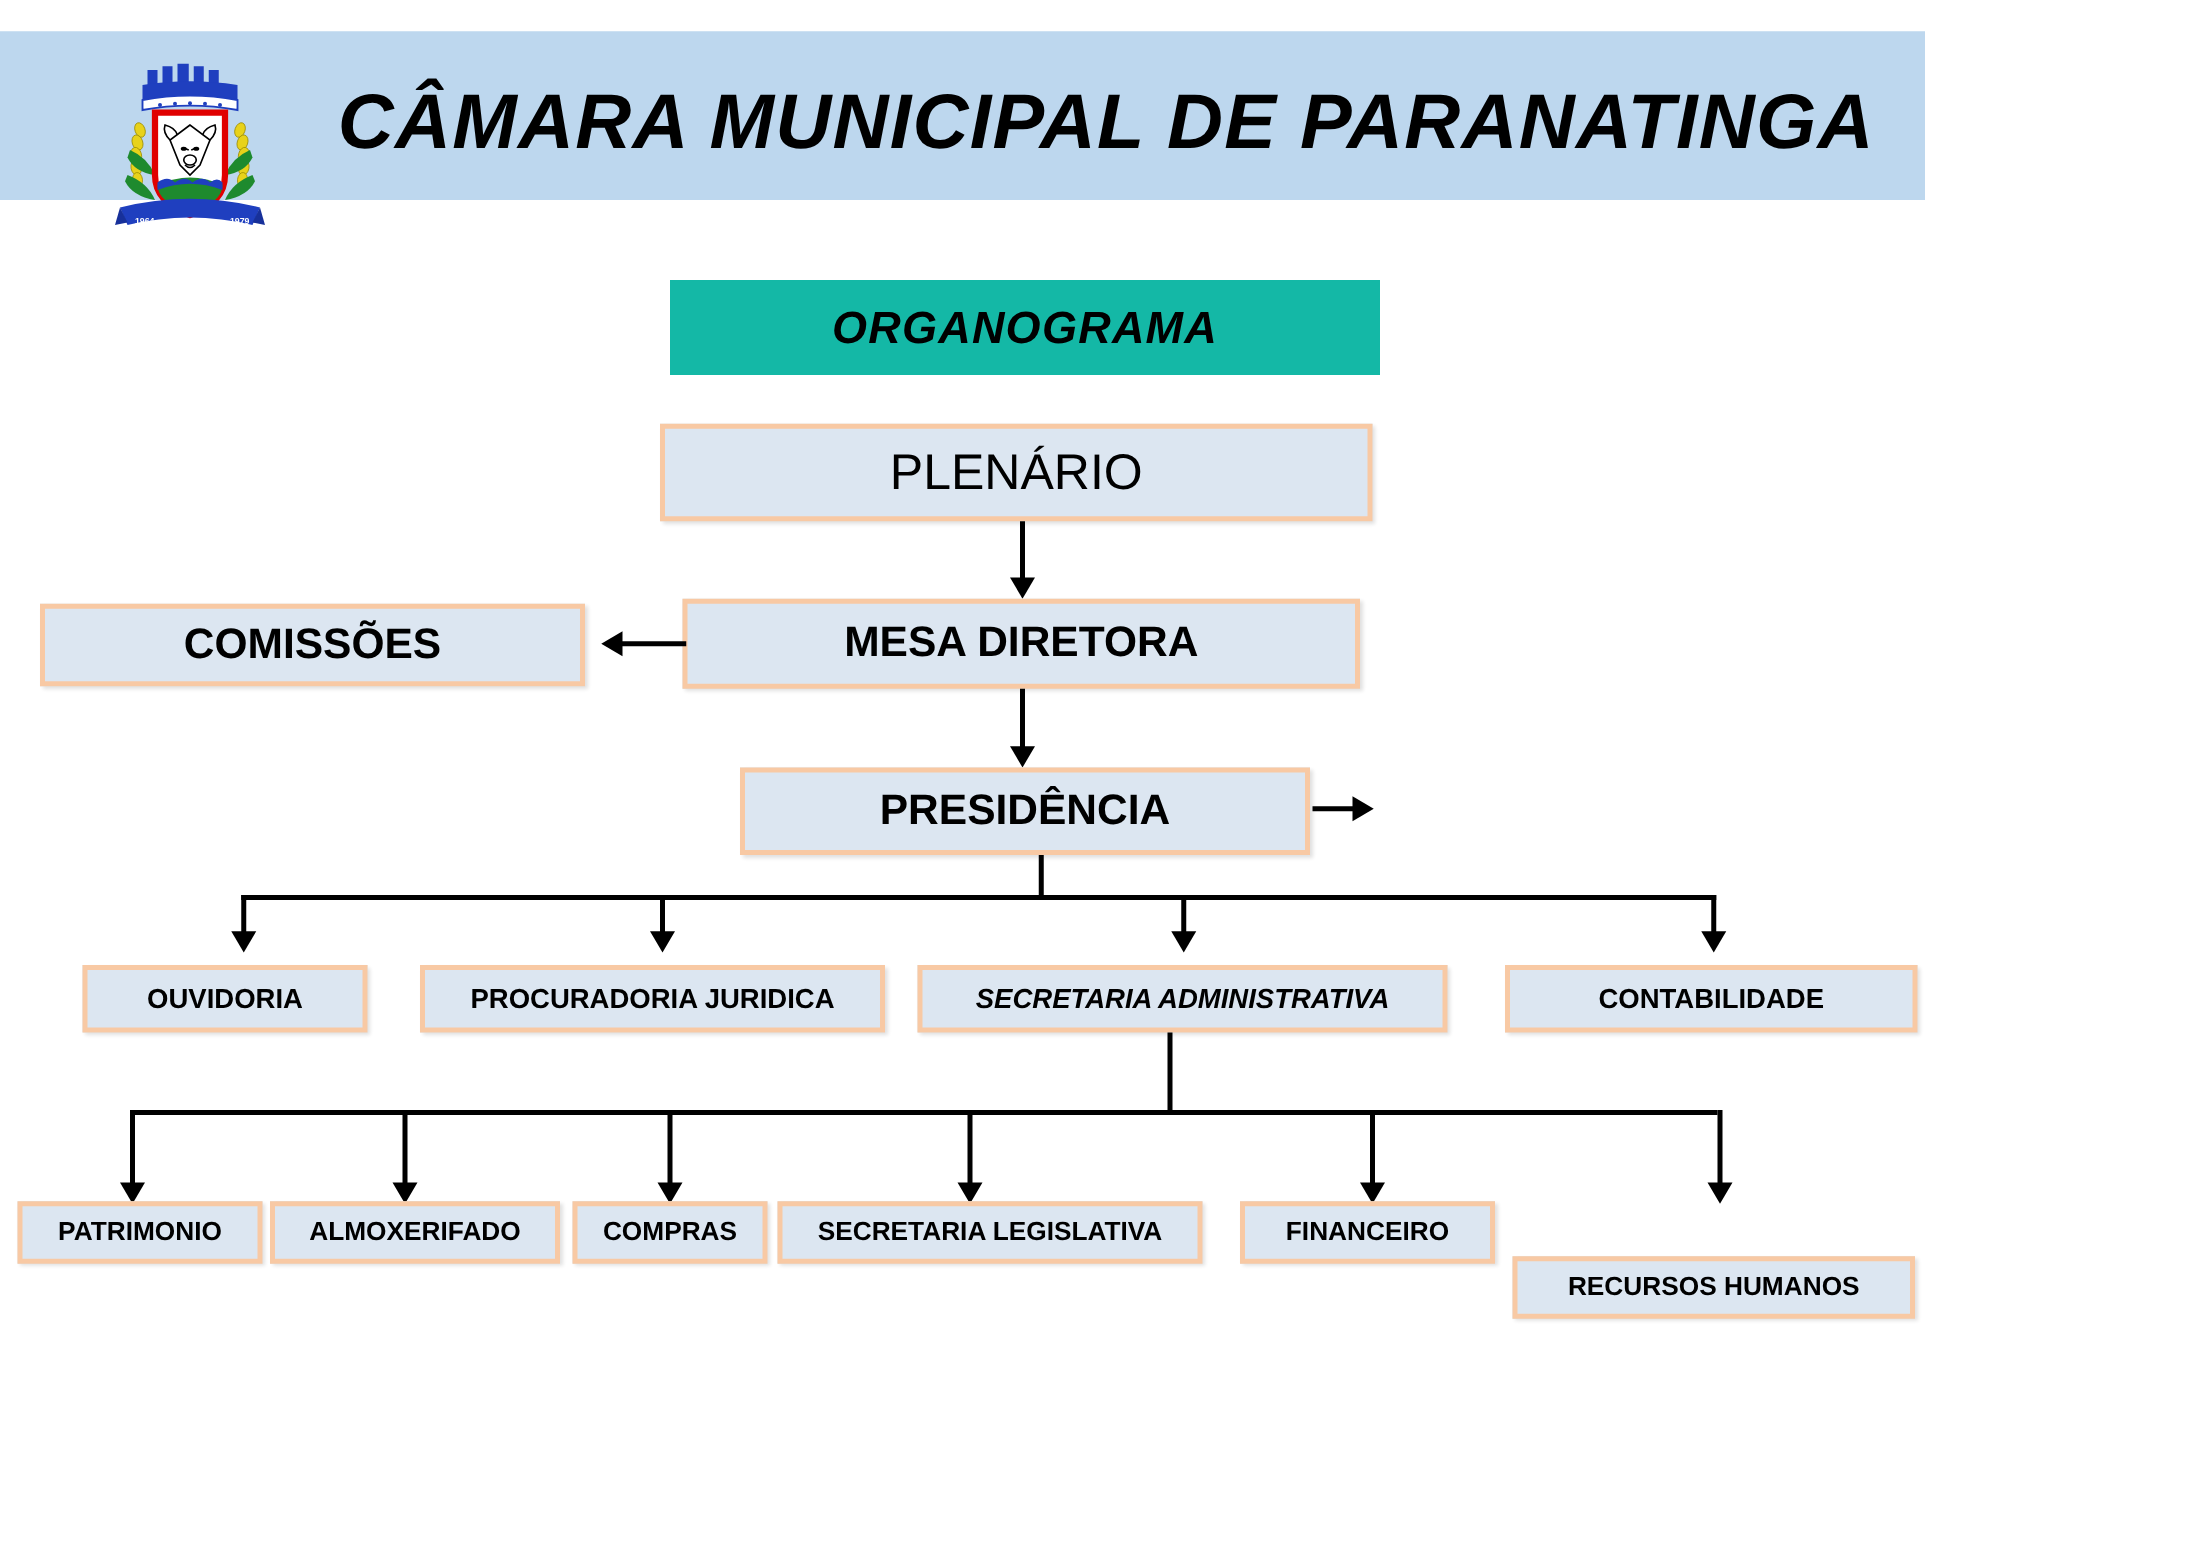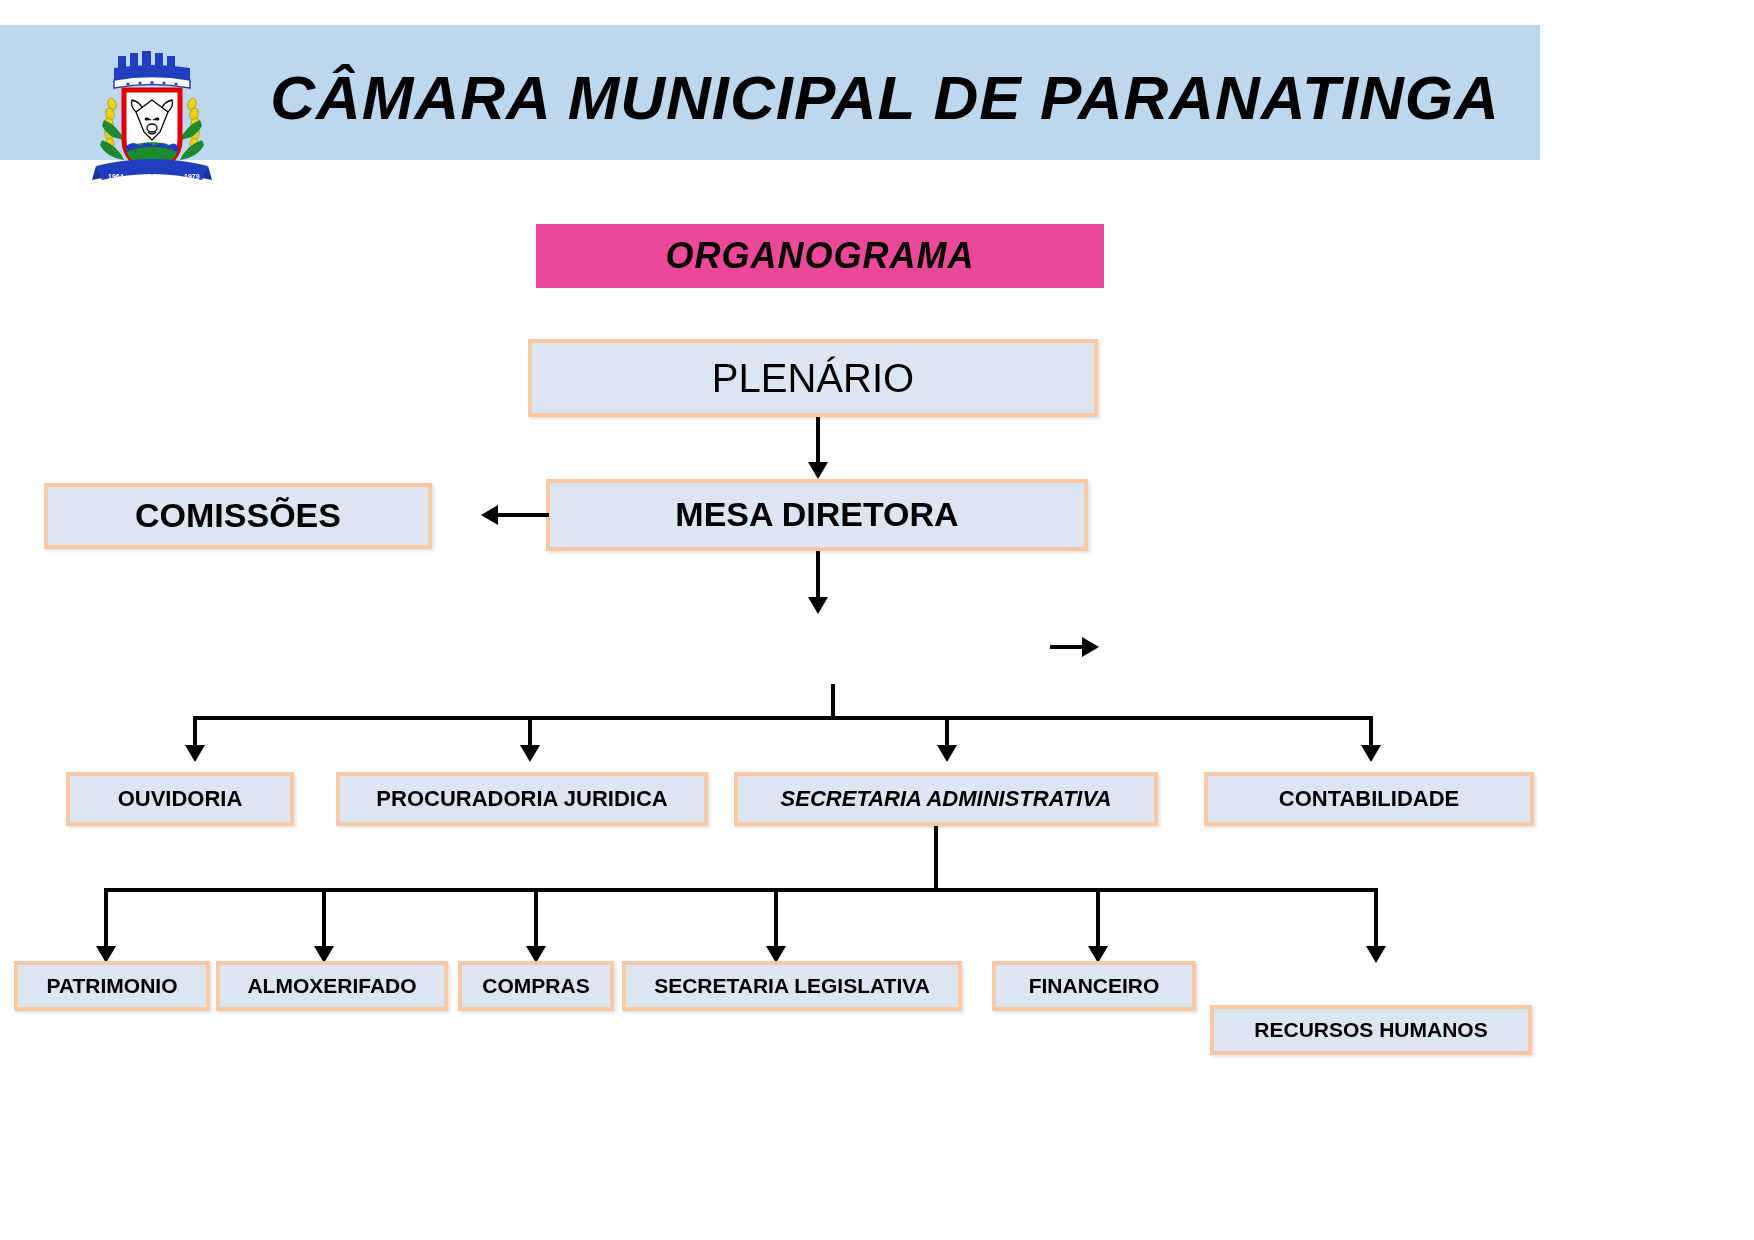--- a/index.html
+++ b/index.html
@@ -53,22 +53,22 @@
     height: 140px;
   }
   #crest svg { display: block; width: 128px; height: 140px; }
 
   
   #organograma-banner {
     position: absolute;
     left: 536px;
     top: 224px;
     width: 568px;
-    height: 64px;
-    background: #ec4899;
+    height: 76px;
+    background: #14b8a6;
     color: #000000;
     font-size: 36px;
     font-weight: bold;
     font-style: italic;
     letter-spacing: 1px;
     display: flex;
     align-items: center;
     justify-content: center;
   }
 
@@ -196,28 +196,29 @@
 
   <div id="organograma-banner">ORGANOGRAMA</div>
 
   <div class="node lvl-big" style="left:528px; top:339px; width:570px; height:78px;">PLENÁRIO</div>
 
   <div class="vline" style="left:816px; top:417px; height:50px;"></div>
   <div class="arrow-down" style="left:808px; top:462px;"></div>
 
   <div class="node lvl-mid" style="left:546px; top:479px; width:542px; height:72px;">MESA DIRETORA</div>
 
-  <div class="node lvl-mid" style="left:44px; top:483px; width:388px; height:66px;">COMISSÕES</div>
+  <div class="node lvl-mid" style="left:32px; top:483px; width:436px; height:66px;">COMISSÕES</div>
 
   <div class="hline" style="left:497px; top:513px; width:52px;"></div>
   <div class="arrow-left" style="left:481px; top:505px;"></div>
 
   <div class="vline" style="left:816px; top:551px; height:50px;"></div>
   <div class="arrow-down" style="left:808px; top:597px;"></div>
 
+  <div class="node lvl-mid" style="left:592px; top:614px; width:456px; height:70px;">PRESIDÊNCIA</div>
 
 
   <div class="hline" style="left:1050px; top:645px; width:36px;"></div>
   <div class="arrow-right" style="left:1082px; top:637px;"></div>
 
   <div class="vline" style="left:831px; top:684px; height:34px;"></div>
   <div class="hline" style="left:193px; top:716px; width:1180px;"></div>
 
   <div class="vline" style="left:193px; top:716px; height:33px;"></div>
   <div class="arrow-down" style="left:185px; top:745px;"></div>

